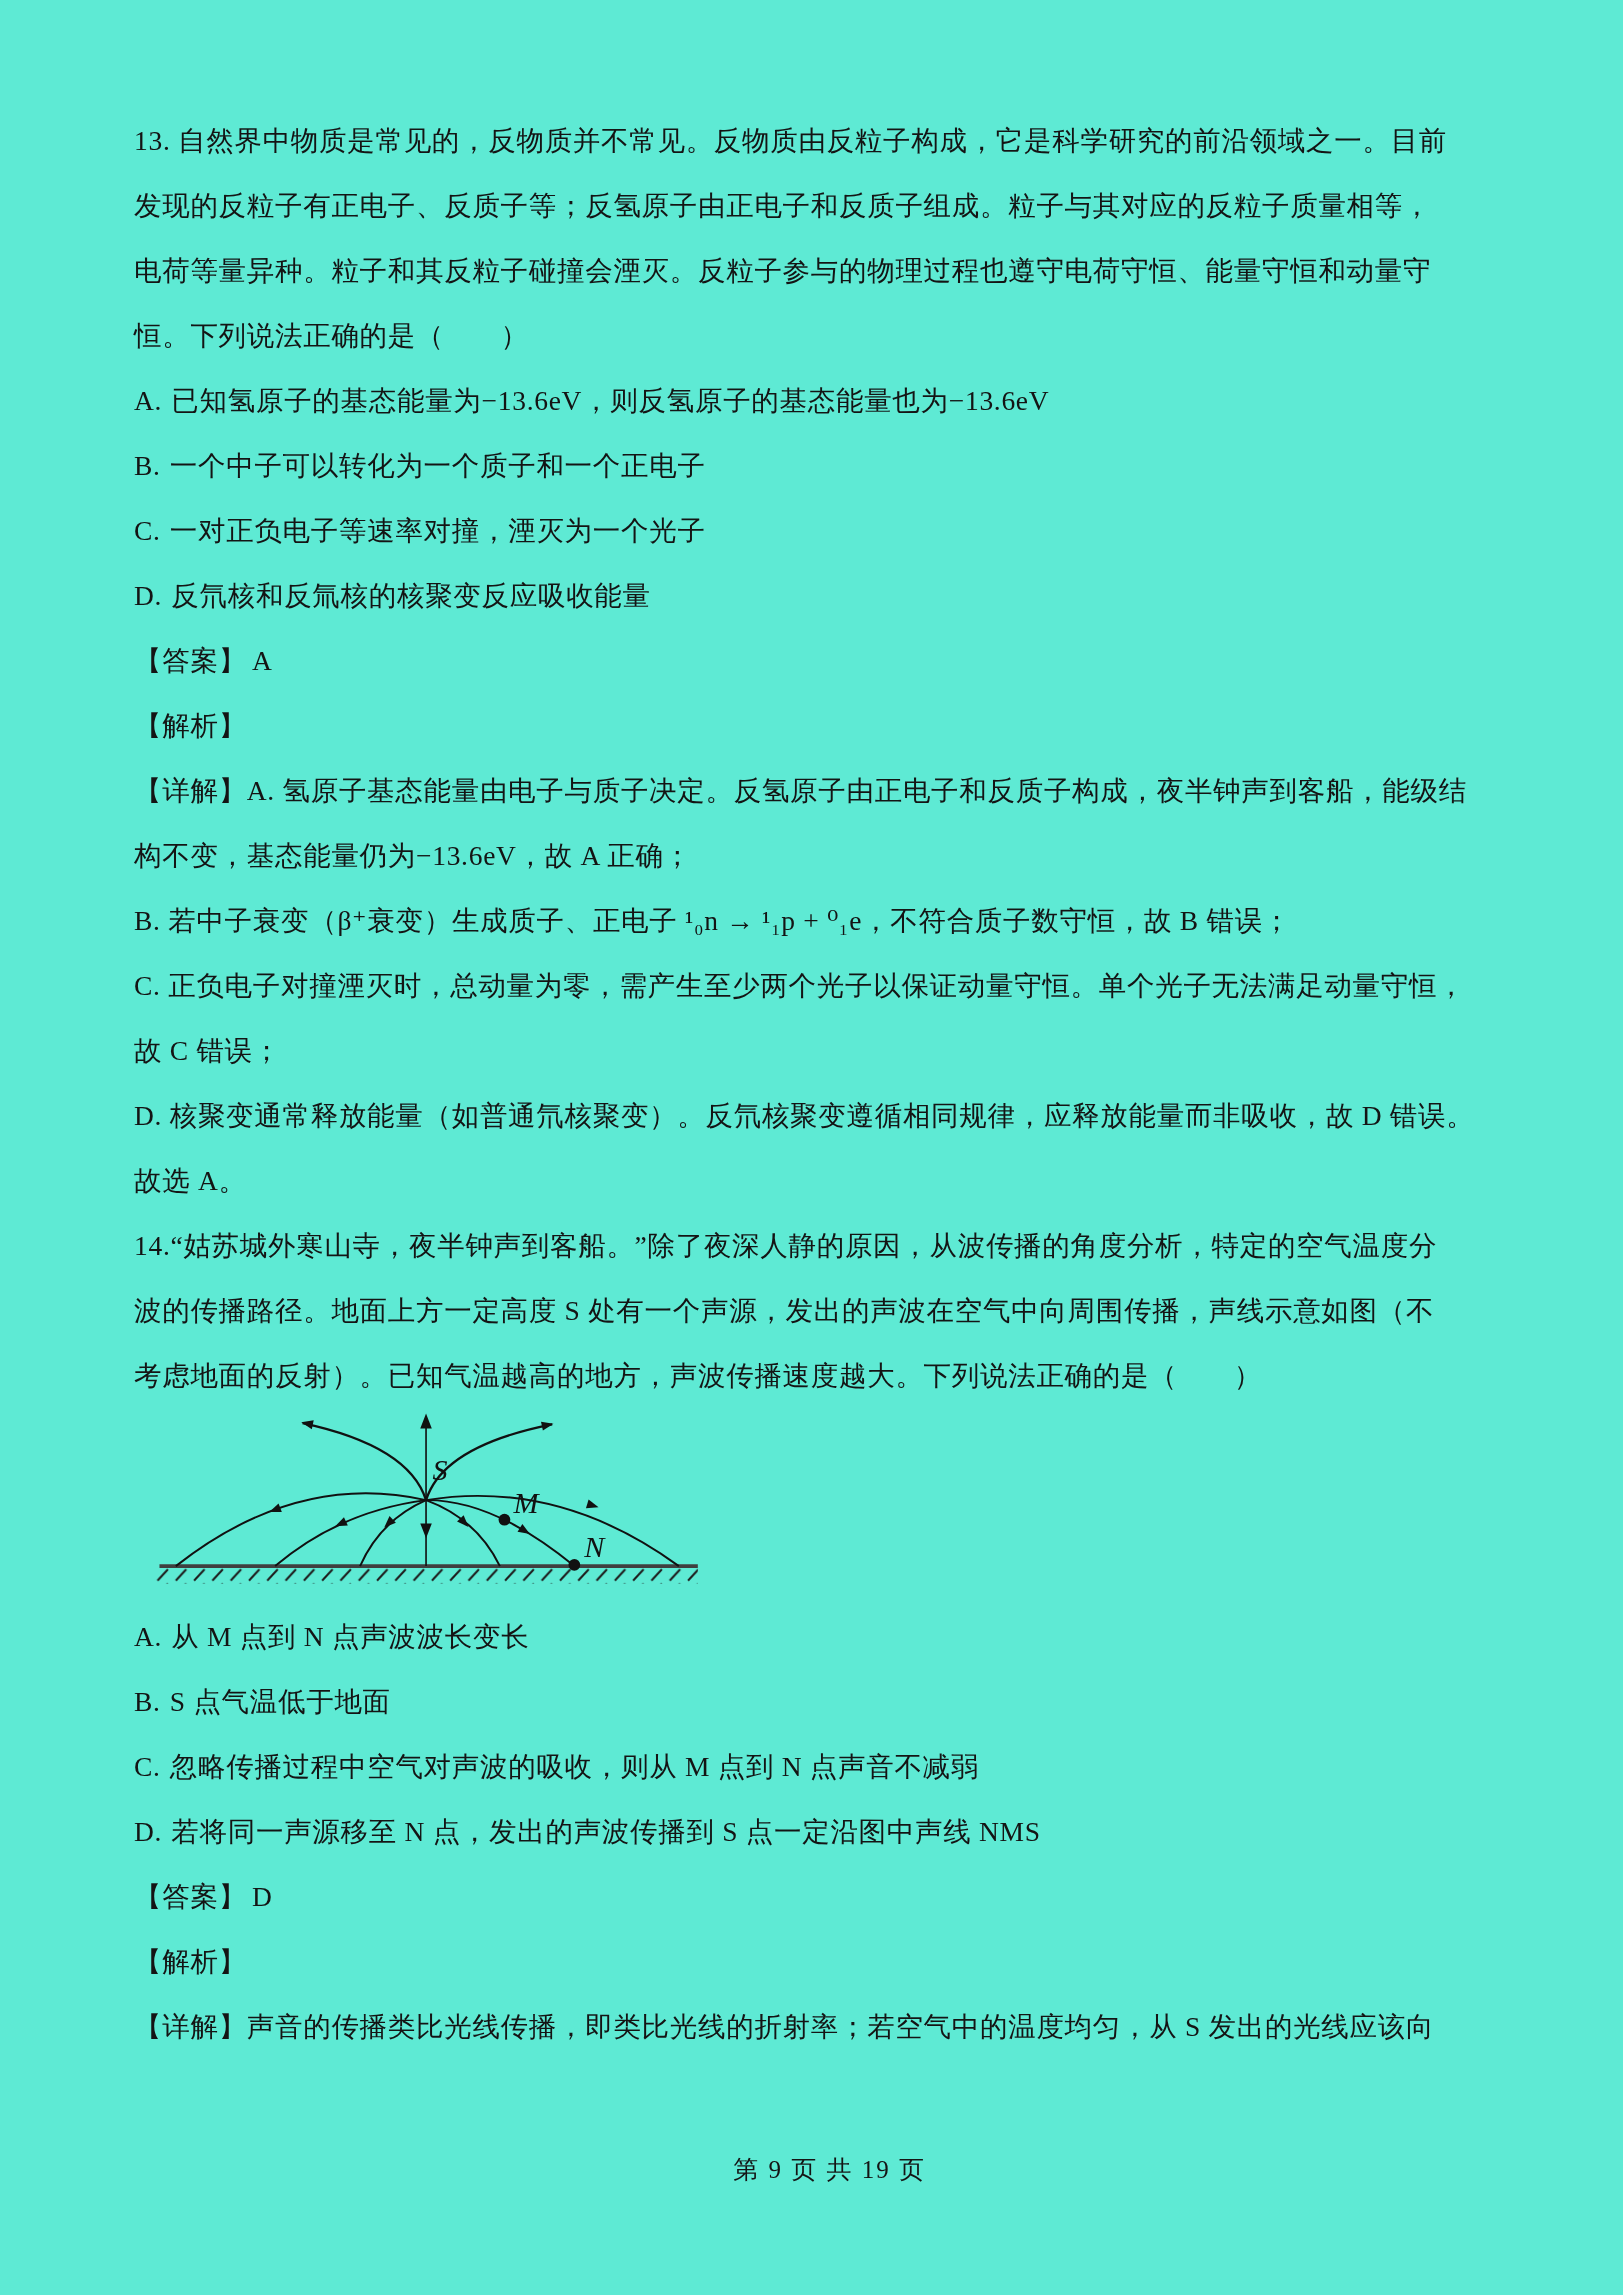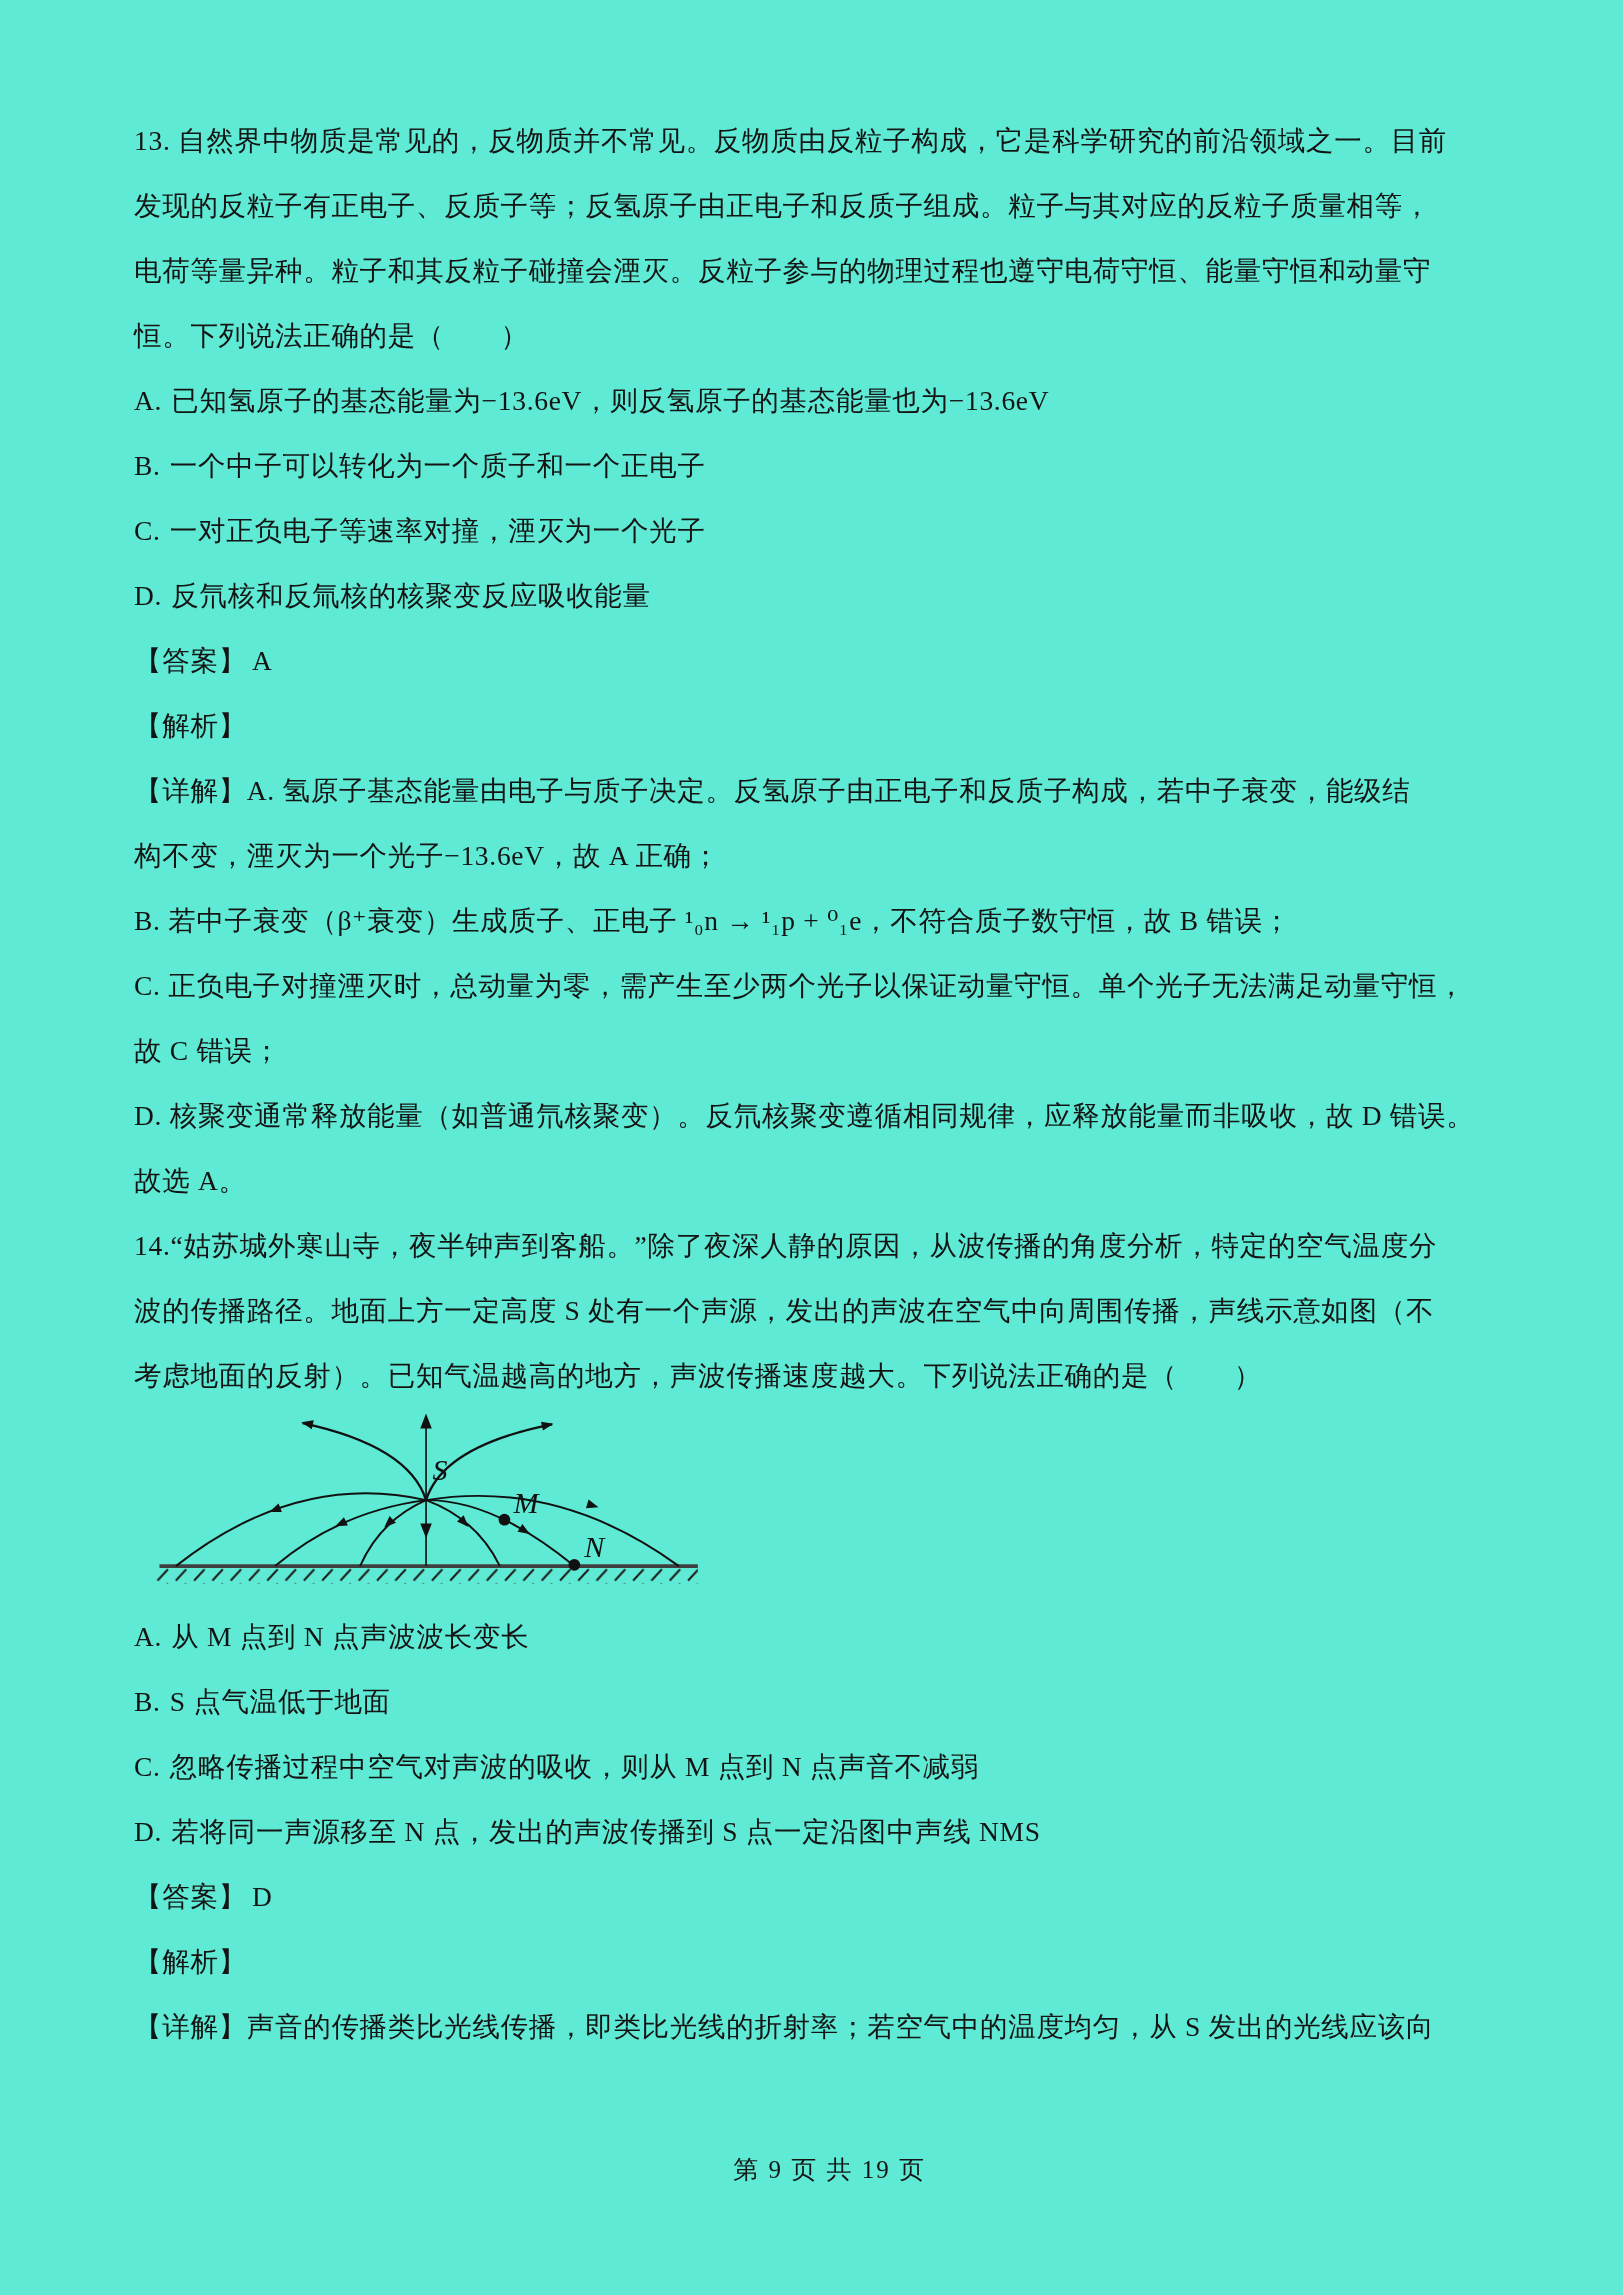--- a/index.html
+++ b/index.html
@@ -57,22 +57,22 @@
       </div>
       <div class="line">
         <span class="opt-label">D.</span><span>反氘核和反氚核的核聚变反应吸收能量</span>
       </div>
 
       <div class="line">
         <span>【答案】</span><span class="ans-letter">A</span>
       </div>
       <div class="line">【解析】</div>
 
-      <div class="line">【详解】A. 氢原子基态能量由电子与质子决定。反氢原子由正电子和反质子构成，若中子衰变，能级结</div>
-      <div class="line">构不变，湮灭为一个光子−13.6eV，故 A 正确；</div>
+      <div class="line">【详解】A. 氢原子基态能量由电子与质子决定。反氢原子由正电子和反质子构成，夜半钟声到客船，能级结</div>
+      <div class="line">构不变，基态能量仍为−13.6eV，故 A 正确；</div>
       <div class="line">B. 若中子衰变（β⁺衰变）生成质子、正电子 ¹₀n → ¹₁p + ⁰₁e，不符合质子数守恒，故 B 错误；</div>
       <div class="line">C. 正负电子对撞湮灭时，总动量为零，需产生至少两个光子以保证动量守恒。单个光子无法满足动量守恒，</div>
       <div class="line">故 C 错误；</div>
       <div class="line">D. 核聚变通常释放能量（如普通氘核聚变）。反氘核聚变遵循相同规律，应释放能量而非吸收，故 D 错误。</div>
       <div class="line">故选 A。</div>
     </div>
 
     <div>
       <div class="line">14.“姑苏城外寒山寺，夜半钟声到客船。”除了夜深人静的原因，从波传播的角度分析，特定的空气温度分</div>
       <div class="line">波的传播路径。地面上方一定高度 S 处有一个声源，发出的声波在空气中向周围传播，声线示意如图（不</div>

